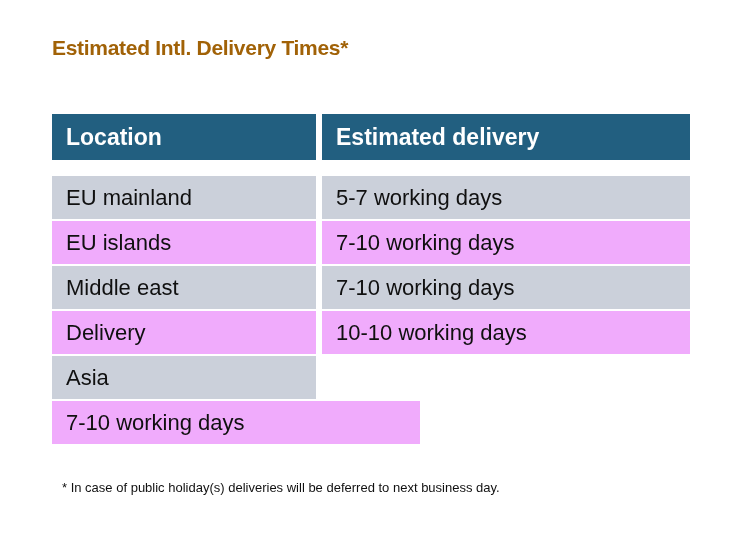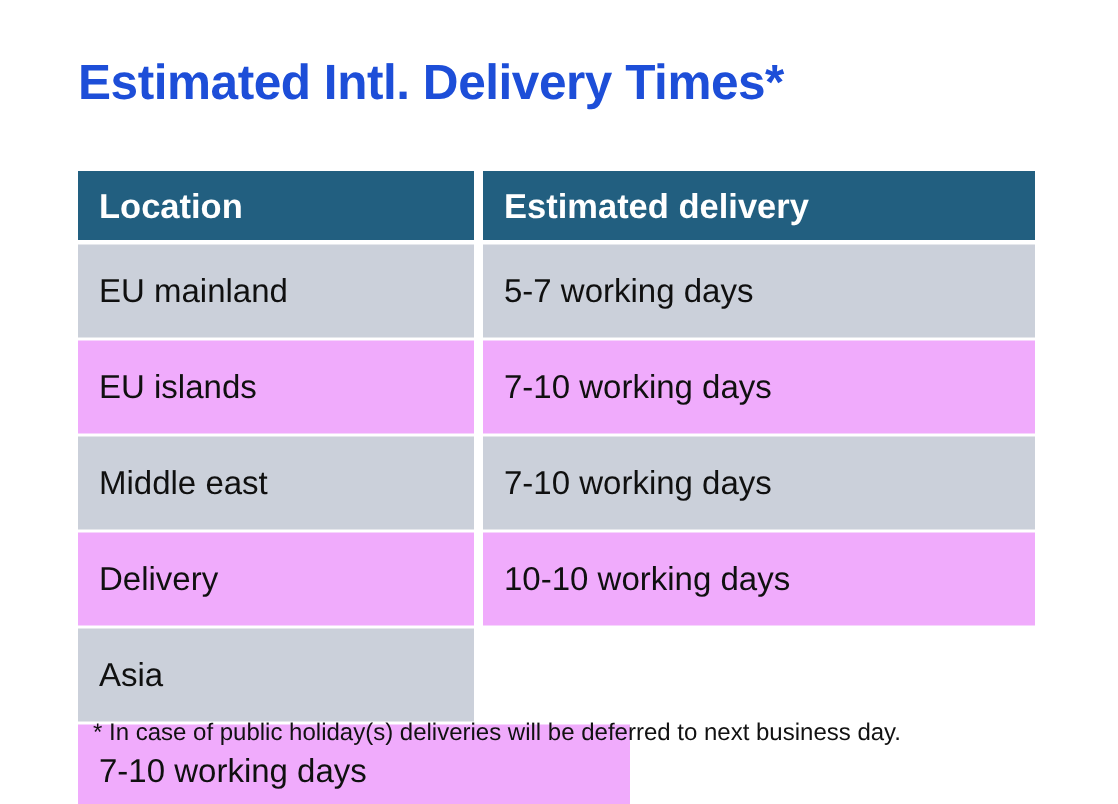--- a/index.html
+++ b/index.html
@@ -17,44 +17,44 @@
     position: relative;
     width: 745px;
     height: 536px;
     background: #ffffff;
     box-sizing: border-box;
   }
   .title {
     position: absolute;
     left: 52px;
     top: 36px;
-    font-size: 33px;
+    font-size: 21px;
     font-weight: bold;
-    color: #1d4ed8;
+    color: #a16207;
     letter-spacing: -0.3px;
     white-space: nowrap;
   }
   .table {
     position: absolute;
     left: 52px;
     top: 114px;
     width: 638px;
   }
   .row {
     display: flex;
     width: 100%;
     gap: 6px;
     margin-bottom: 2px;
   }
   .cell {
     box-sizing: border-box;
     display: flex;
     align-items: center;
     padding: 0 14px;
-    height: 62px;
+    height: 43px;
     font-size: 22px;
     color: #101010;
     white-space: nowrap;
     overflow: hidden;
   }
   .col-loc {
     width: 264px;
     flex: 0 0 264px;
   }
   .col-del {
@@ -62,34 +62,34 @@
     flex: 0 0 368px;
   }
   .header-row .cell {
     background: #225F80;
     color: #ffffff;
     font-weight: bold;
     font-size: 23px;
     height: 46px;
   }
   .header-row {
-    margin-bottom: 3px;
+    margin-bottom: 16px;
     justify-content: flex-end;
   }
   .row.shade-dark .cell {
     background: #CBD0DA;
   }
   .row.shade-light .cell {
     background: #f0abfc;
   }
   .footnote {
     position: absolute;
     left: 62px;
     top: 480px;
-    font-size: 16px;
+    font-size: 13px;
     color: #111111;
     white-space: nowrap;
   }
 </style>
 </head>
 <body>
 
 <div class="page">
 
   <div class="title">Estimated Intl. Delivery Times*</div>

